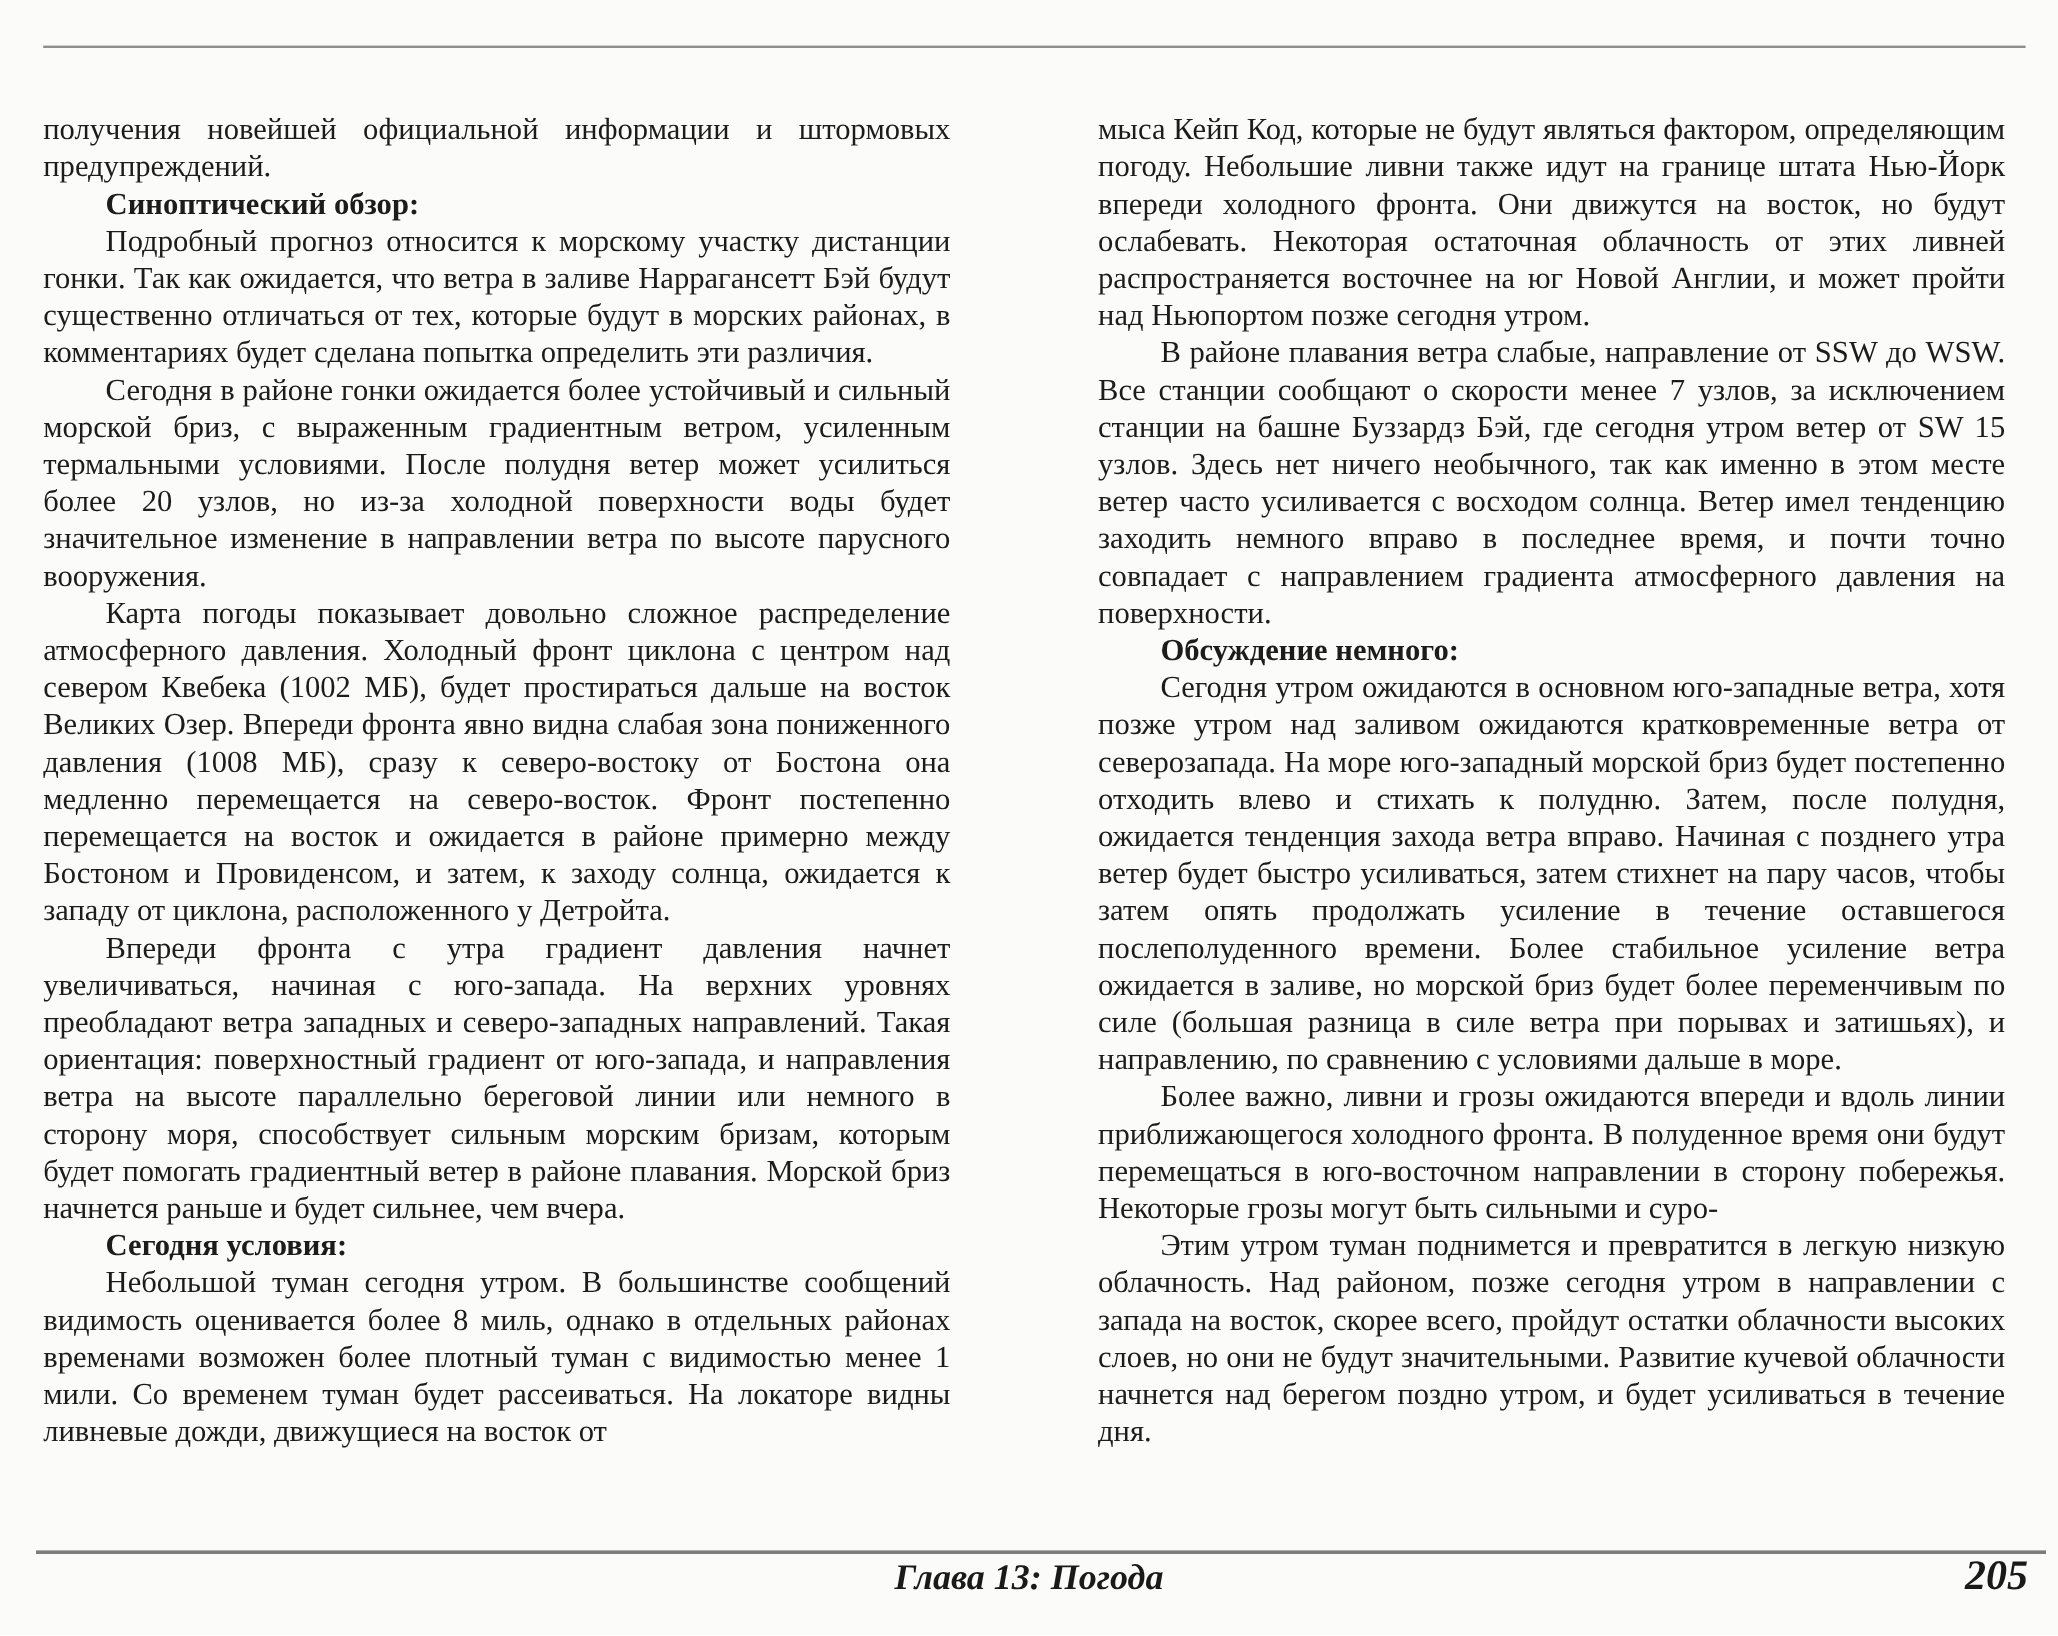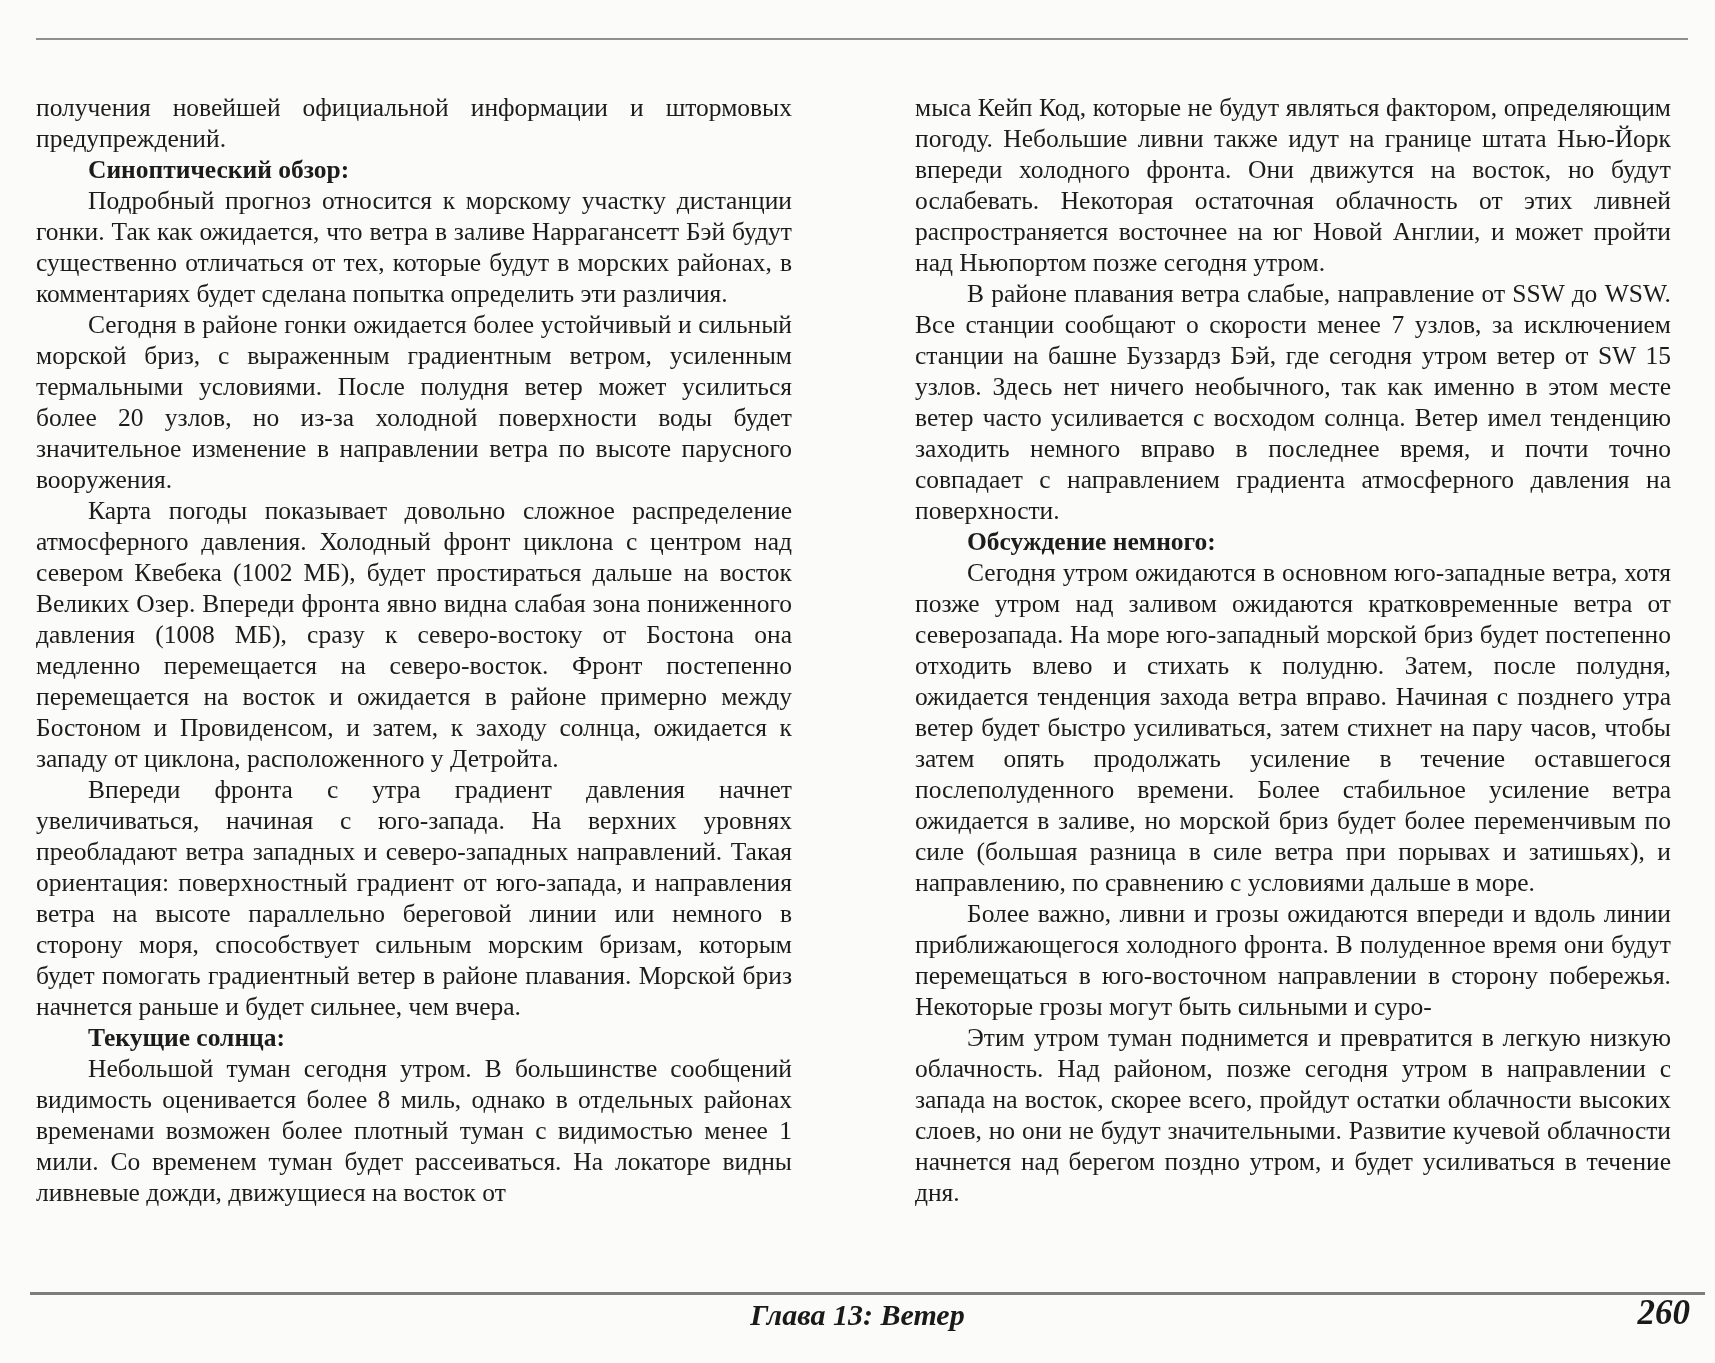--- a/index.html
+++ b/index.html
@@ -77,31 +77,31 @@
 
   <div class="rule top"></div>
 
   <div class="col left">
     <p class="para">получения новейшей официальной информации и штормовых предупреждений.</p>
     <p class="para head">Синоптический обзор:</p>
     <p class="para ind">Подробный прогноз относится к морскому участку дистанции гонки. Так как ожидается, что ветра в заливе Наррагансетт Бэй будут существенно отличаться от тех, которые будут в морских районах, в комментариях будет сделана попытка определить эти различия.</p>
     <p class="para ind">Сегодня в районе гонки ожидается более устойчивый и сильный морской бриз, с выраженным градиентным ветром, усиленным термальными условиями. После полудня ветер может усилиться более 20 узлов, но из-за холодной поверхности воды будет значительное изменение в направлении ветра по высоте парусного вооружения.</p>
     <p class="para ind">Карта погоды показывает довольно сложное распределение атмосферного давления. Холодный фронт циклона с центром над севером Квебека (1002 МБ), будет простираться дальше на восток Великих Озер. Впереди фронта явно видна слабая зона пониженного давления (1008 МБ), сразу к северо-востоку от Бостона она медленно перемещается на северо-восток. Фронт постепенно перемещается на восток и ожидается в районе примерно между Бостоном и Провиденсом, и затем, к заходу солнца, ожидается к западу от циклона, расположенного у Детройта.</p>
     <p class="para ind">Впереди фронта с утра градиент давления начнет увеличиваться, начиная с юго-запада. На верхних уровнях преобладают ветра западных и северо-западных направлений. Такая ориентация: поверхностный градиент от юго-запада, и направления ветра на высоте параллельно береговой линии или немного в сторону моря, способствует сильным морским бризам, которым будет помогать градиентный ветер в районе плавания. Морской бриз начнется раньше и будет сильнее, чем вчера.</p>
-    <p class="para head">Текущие солнца:</p>
+    <p class="para head">Сегодня условия:</p>
     <p class="para ind">Небольшой туман сегодня утром. В большинстве сообщений видимость оценивается более 8 миль, однако в отдельных районах временами возможен более плотный туман с видимостью менее 1 мили. Со временем туман будет рассеиваться. На локаторе видны ливневые дожди, движущиеся на восток от</p>
   </div>
 
   <div class="col right">
     <p class="para">мыса Кейп Код, которые не будут являться фактором, определяющим погоду. Небольшие ливни также идут на границе штата Нью-Йорк впереди холодного фронта. Они движутся на восток, но будут ослабевать. Некоторая остаточная облачность от этих ливней распространяется восточнее на юг Новой Англии, и может пройти над Ньюпортом позже сегодня утром.</p>
     <p class="para ind">В районе плавания ветра слабые, направление от SSW до WSW. Все станции сообщают о скорости менее 7 узлов, за исключением станции на башне Буззардз Бэй, где сегодня утром ветер от SW 15 узлов. Здесь нет ничего необычного, так как именно в этом месте ветер часто усиливается с восходом солнца. Ветер имел тенденцию заходить немного вправо в последнее время, и почти точно совпадает с направлением градиента атмосферного давления на поверхности.</p>
     <p class="para head">Обсуждение немного:</p>
     <p class="para ind">Сегодня утром ожидаются в основном юго-западные ветра, хотя позже утром над заливом ожидаются кратковременные ветра от северозапада. На море юго-западный морской бриз будет постепенно отходить влево и стихать к полудню. Затем, после полудня, ожидается тенденция захода ветра вправо. Начиная с позднего утра ветер будет быстро усиливаться, затем стихнет на пару часов, чтобы затем опять продолжать усиление в течение оставшегося послеполуденного времени. Более стабильное усиление ветра ожидается в заливе, но морской бриз будет более переменчивым по силе (большая разница в силе ветра при порывах и затишьях), и направлению, по сравнению с условиями дальше в море.</p>
     <p class="para ind">Более важно, ливни и грозы ожидаются впереди и вдоль линии приближающегося холодного фронта. В полуденное время они будут перемещаться в юго-восточном направлении в сторону побережья. Некоторые грозы могут быть сильными и суро-</p>
     <p class="para ind">Этим утром туман поднимется и превратится в легкую низкую облачность. Над районом, позже сегодня утром в направлении с запада на восток, скорее всего, пройдут остатки облачности высоких слоев, но они не будут значительными. Развитие кучевой облачности начнется над берегом поздно утром, и будет усиливаться в течение дня.</p>
   </div>
 
   <div class="rule bottom"></div>
 
-  <div class="footer-title">Глава 13: Ветер</div>
-  <div class="page-number">260</div>
+  <div class="footer-title">Глава 13: Погода</div>
+  <div class="page-number">205</div>
 
 </div>
 
 </body></html>

